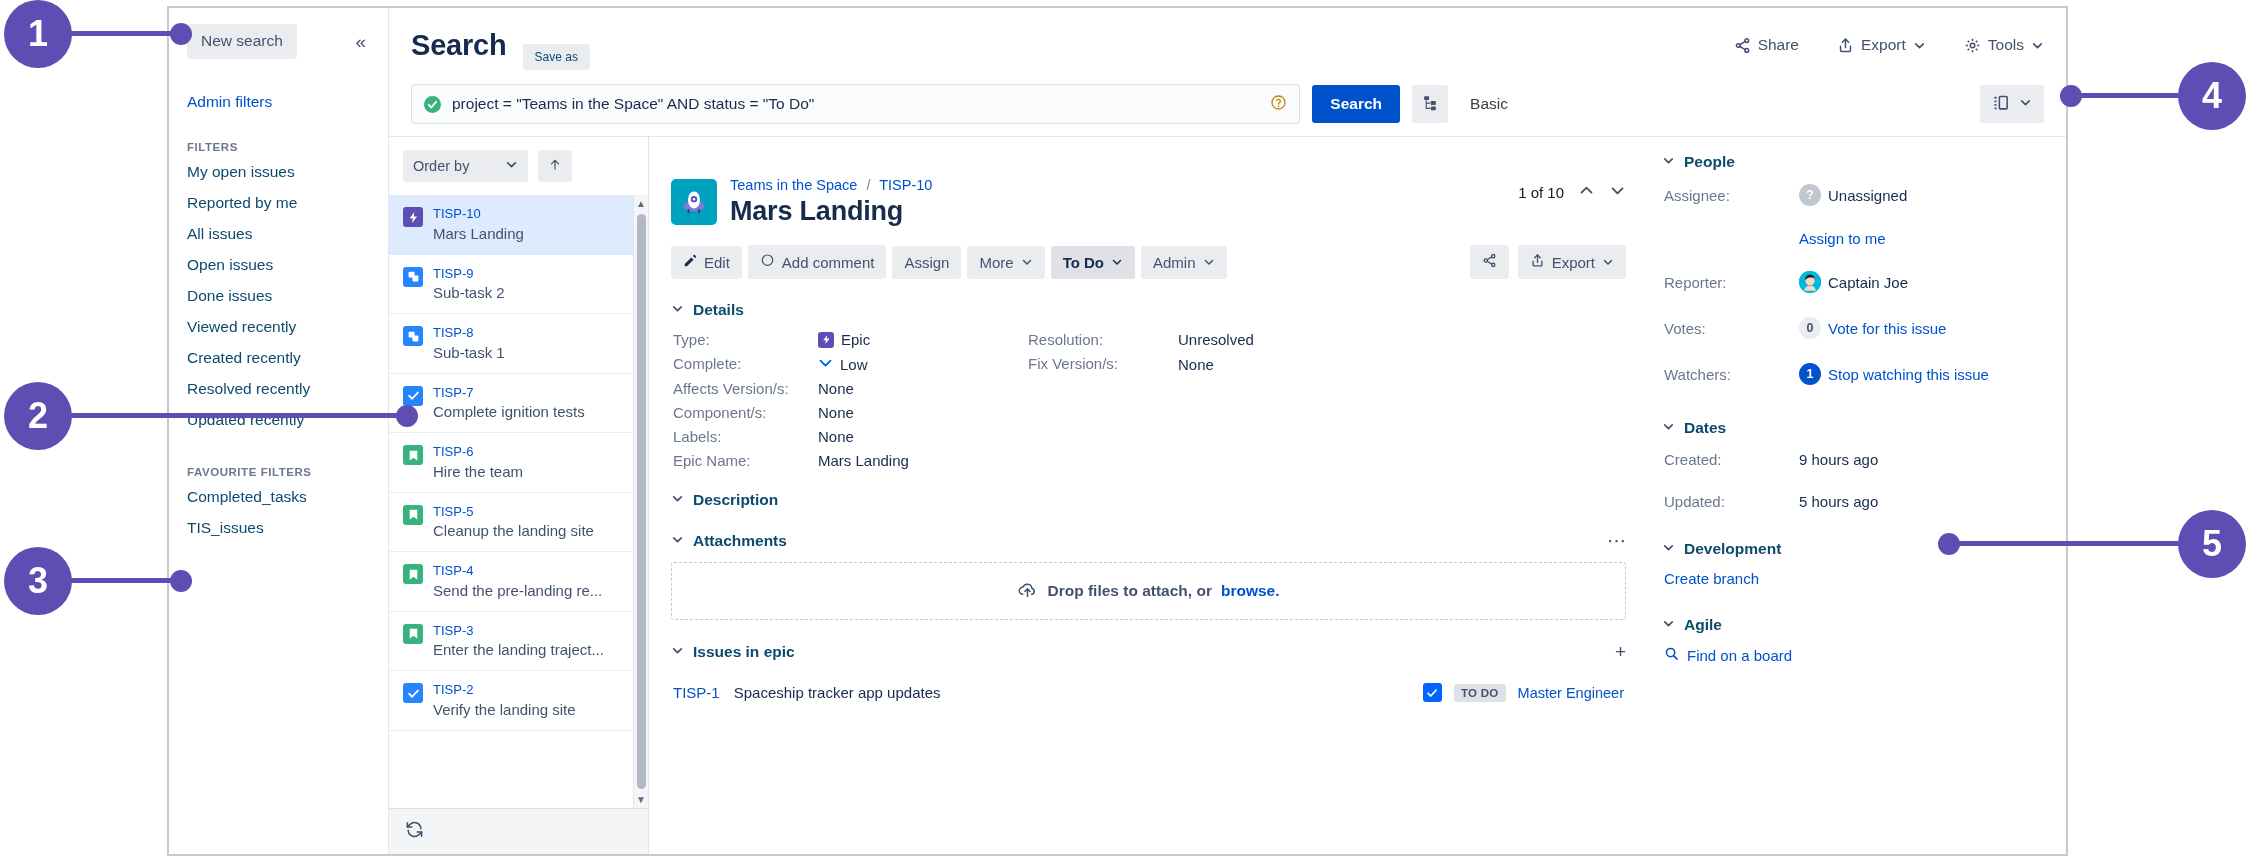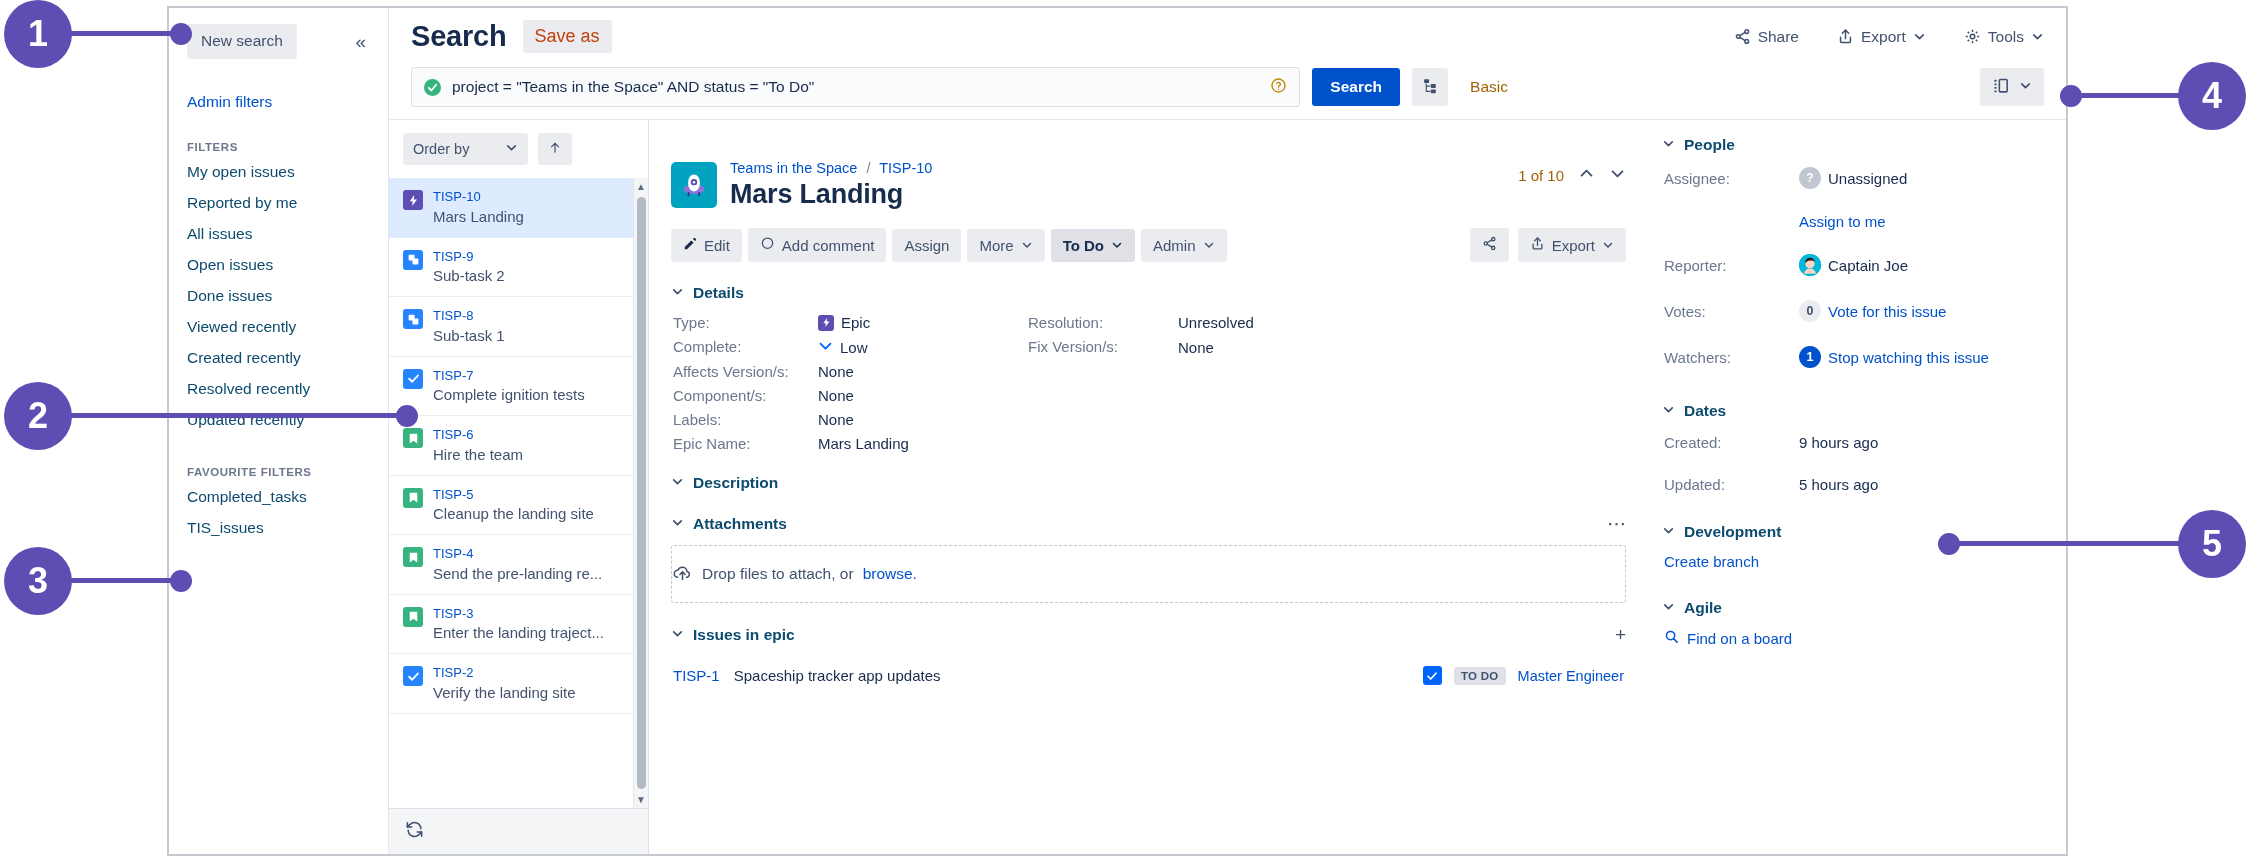--- a/index.html
+++ b/index.html
@@ -66,22 +66,23 @@
   
   .main { flex: 1 1 auto; display: flex; flex-direction: column; min-width:0; }
 
   .search-header { padding: 12px 22px 0 22px; background:#fff; }
   .search-header-row { display:flex; align-items:center; }
   .search-title {
     font-size: 29px; font-weight: 600; color: #172b4d; letter-spacing:-.2px;
   }
   .save-as-btn {
     margin-left: 16px; background:#ebecf0; border:none; border-radius:3px;
-    color:#c2410c; font-size:18px; padding:6px 12px; cursor:pointer;
+    color:#0c4a6e; font-size:12px; padding:6px 12px; cursor:pointer;
     font-family:"Liberation Sans", sans-serif;
+    margin-top:24px;
   }
   .header-actions { margin-left:auto; display:flex; align-items:center; gap: 38px; }
   .hdr-action { display:flex; align-items:center; gap:7px; color:#42526e; font-size:15.5px; cursor:pointer; }
   .hdr-action svg { display:block; }
 
   
   .jql-row { display:flex; align-items:center; padding: 14px 22px 12px 22px; gap: 12px; }
   .jql-field {
     flex: 1 1 auto; display:flex; align-items:center;
     background:#fafbfc; border:1px solid #dfe1e6; border-radius:3px;
@@ -99,21 +100,21 @@
   .jql-help { color:#bf8700; font-size:16px; flex:0 0 auto; margin-left:8px; cursor:pointer; }
   .search-btn {
     background:#0052cc; color:#fff; border:none; border-radius:3px;
     font-size:15.5px; font-weight:700; padding:10px 18px; cursor:pointer;
     font-family:"Liberation Sans", sans-serif; white-space:nowrap;
   }
   .sq-btn {
     background:#ebecf0; border:none; border-radius:3px; width:36px; height:38px;
     display:flex; align-items:center; justify-content:center; cursor:pointer;
   }
-  .basic-link { color:#a16207; font-size:15.5px; cursor:pointer; white-space:nowrap;margin-left:10px; }
+  .basic-link { color:#404040; font-size:15.5px; cursor:pointer; white-space:nowrap;margin-left:10px; }
   .cols-btn {
     background:#ebecf0; border:none; border-radius:3px; height:38px;
     display:flex; align-items:center; gap:8px; padding:0 12px; cursor:pointer;
     color:#42526e;
   }
 
   
   .content { flex:1 1 auto; display:flex; min-height:0; border-top:1px solid #e4e6ea; }
 
   
@@ -147,21 +148,21 @@
   .detail-side { width: 420px; flex:0 0 420px; padding:16px 18px 0 16px; }
 
   .bc-row { display:flex; align-items:center;margin-top:23px; }
   .proj-avatar {
     width:46px; height:46px; border-radius:5px; background:#00a3bf; flex:0 0 auto;
     display:flex; align-items:center; justify-content:center; margin-right:13px;
   }
   .bc { font-size:14.5px; color:#0052cc; }
   .bc .sep { color:#7a869a; margin:0 5px; }
   .issue-title { font-size:27px; font-weight:600; color:#172b4d; margin-top:2px; letter-spacing:-.2px; }
-  .pager { margin-left:auto; display:flex; align-items:center; gap:14px; color:#a16207; font-size:15px; align-self:flex-start; padding-top:6px; }
+  .pager { margin-left:auto; display:flex; align-items:center; gap:14px; color:#0f172a; font-size:15px; align-self:flex-start; padding-top:6px; }
   .pager .chev { cursor:pointer; font-size:16px; color:#42526e; }
 
   .btn-row { display:flex; align-items:center; gap:6px; margin-top:18px; flex-wrap:nowrap; }
   .abtn {
     background:#ebecf0; border:none; border-radius:3px; color:#42526e;
     font-size:15px; padding:8px 12px; cursor:pointer; display:flex; align-items:center; gap:7px;
     font-family:"Liberation Sans", sans-serif; white-space:nowrap;
   }
   .abtn.strong { color:#172b4d; font-weight:700; background:#dfe1e6; }
   .btn-row .right { margin-left:auto; display:flex; gap:9px; }
@@ -173,22 +174,22 @@
   .sec-head .tail { margin-left:auto; color:#42526e; cursor:pointer; font-size:19px; line-height:1; }
 
   .fields { display:grid; grid-template-columns: 145px 210px 150px 1fr; row-gap:7px; margin-top:12px; padding-left:2px; }
   .fl { color:#6b778c; font-size:15px; }
   .fv { color:#172b4d; font-size:15px; display:flex; align-items:center; gap:7px; }
 
   .desc-text { color:#42526e; font-size:15.5px; font-style:italic; margin-top:10px; padding-left:2px; }
 
   .dropzone {
     margin-top:12px; border:1.5px dashed #c1c7d0; border-radius:3px;
-    height:58px; display:flex; align-items:center; justify-content:flex-start;
-    color:#42526e; font-size:15.5px; gap:9px;
+    height:58px; display:flex; align-items:center; justify-content:center;
+    color:#42526e; font-size:15.5px; gap:9px;font-weight:bold;
   }
   .dropzone a { color:#0052cc; text-decoration:none; }
 
   .epic-row { display:flex; align-items:center; gap:14px; margin-top:16px; padding:6px 2px; font-size:15px; }
   .epic-row .k { color:#0052cc; }
   .epic-row .s { color:#172b4d; }
   .epic-row .tail { margin-left:auto; display:flex; align-items:center; gap:12px; }
   .chk {
     width:19px; height:19px; border-radius:3px; background:#0065ff;
     display:flex; align-items:center; justify-content:center;

